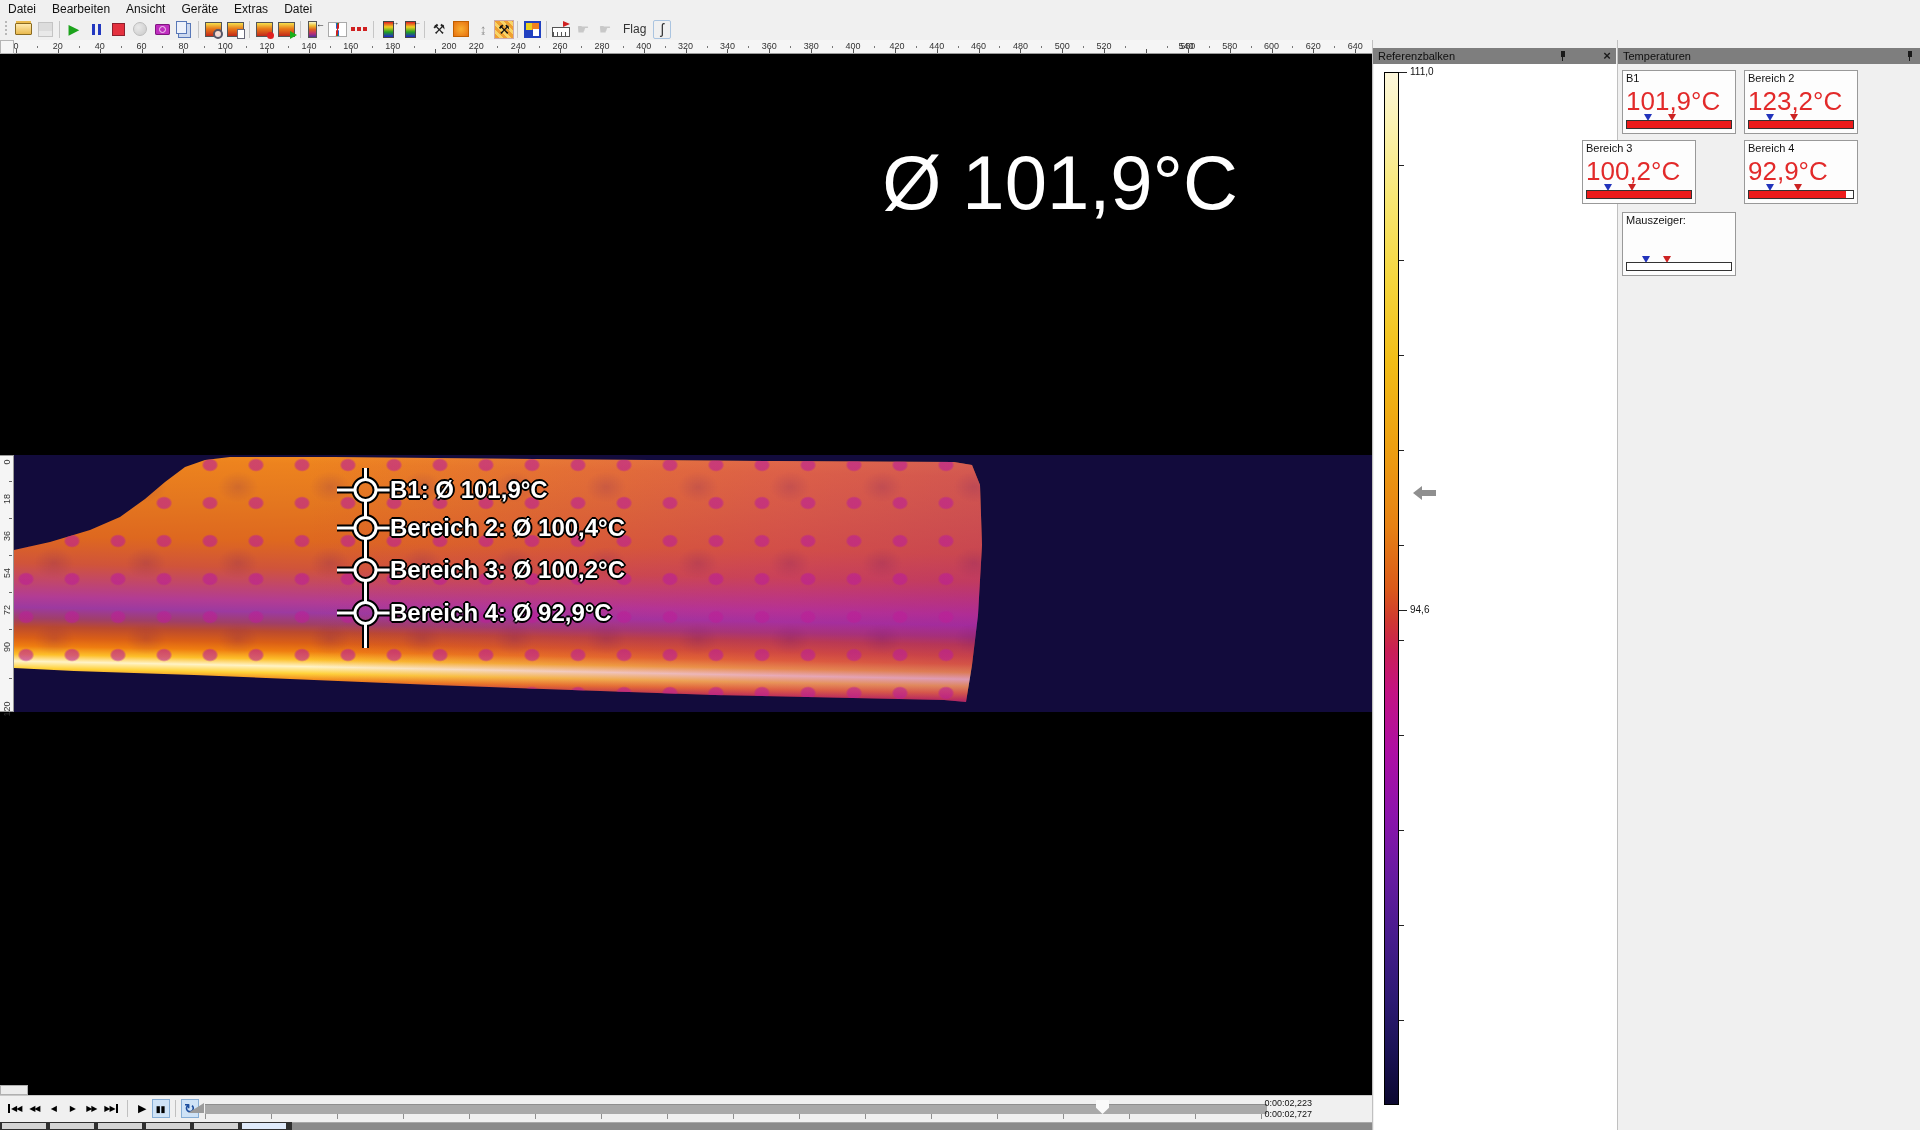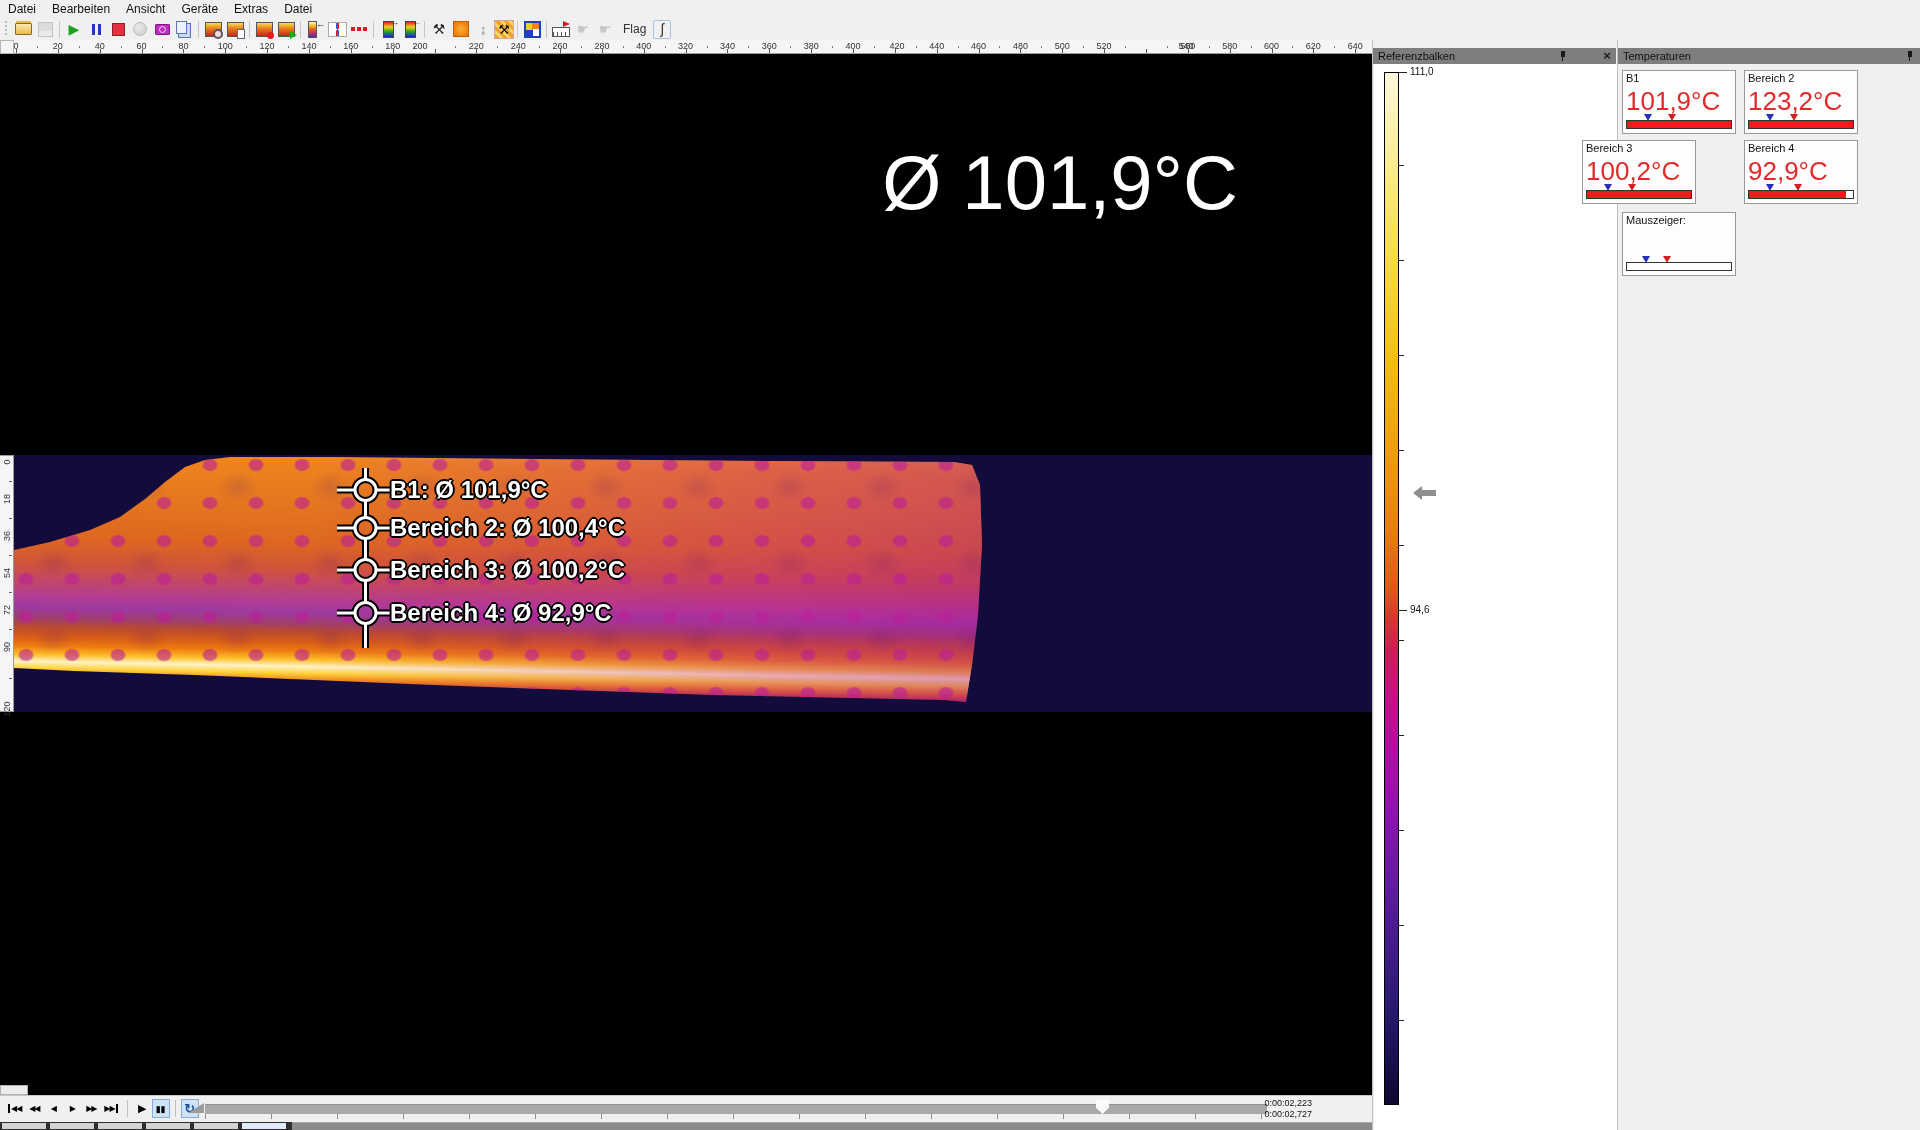--- a/index.html
+++ b/index.html
@@ -236,21 +236,21 @@
       <div class="rdot" style="left: 274px;"></div>
       <span class="rlab" style="left: 294.95px;">140</span>
       <div class="rtick" style="left: 294.95px;"></div>
       <div class="rdot" style="left: 315.85px;"></div>
       <span class="rlab" style="left: 336.8px;">160</span>
       <div class="rtick" style="left: 336.8px;"></div>
       <div class="rdot" style="left: 357.7px;"></div>
       <span class="rlab" style="left: 378.65px;">180</span>
       <div class="rtick" style="left: 378.65px;"></div>
       <div class="rdot" style="left: 399.55px;"></div>
-      <span class="rlab" style="left: 406px;">200</span>
+      <span class="rlab" style="left: 435px;">200</span>
       <div class="rtick" style="left: 420.5px;"></div>
       <div class="rdot" style="left: 441.4px;"></div>
       <span class="rlab" style="left: 462.35px;">220</span>
       <div class="rtick" style="left: 462.35px;"></div>
       <div class="rdot" style="left: 483.25px;"></div>
       <span class="rlab" style="left: 504.2px;">240</span>
       <div class="rtick" style="left: 504.2px;"></div>
       <div class="rdot" style="left: 525.1px;"></div>
       <span class="rlab" style="left: 546.05px;">260</span>
       <div class="rtick" style="left: 546.05px;"></div>

